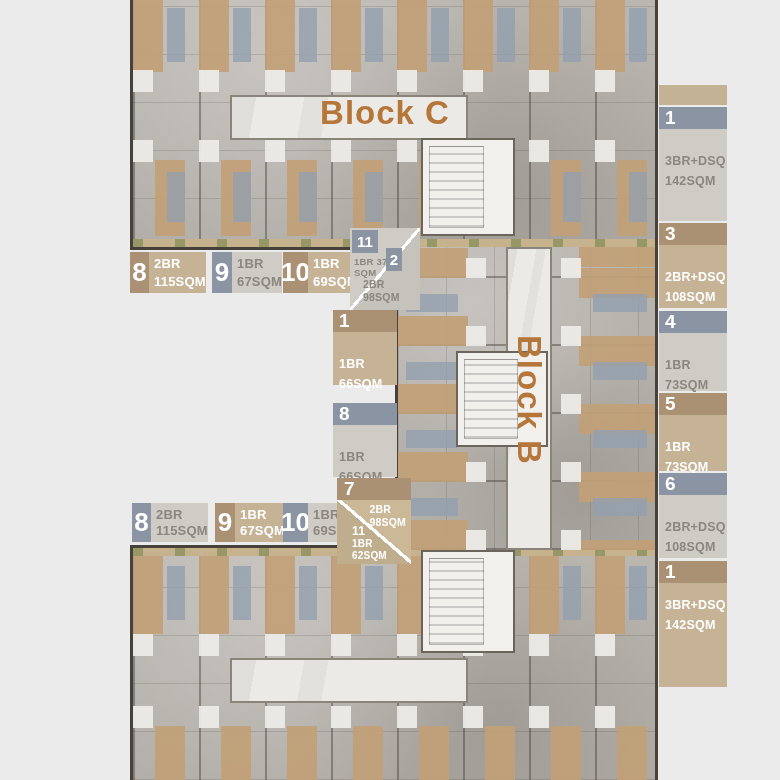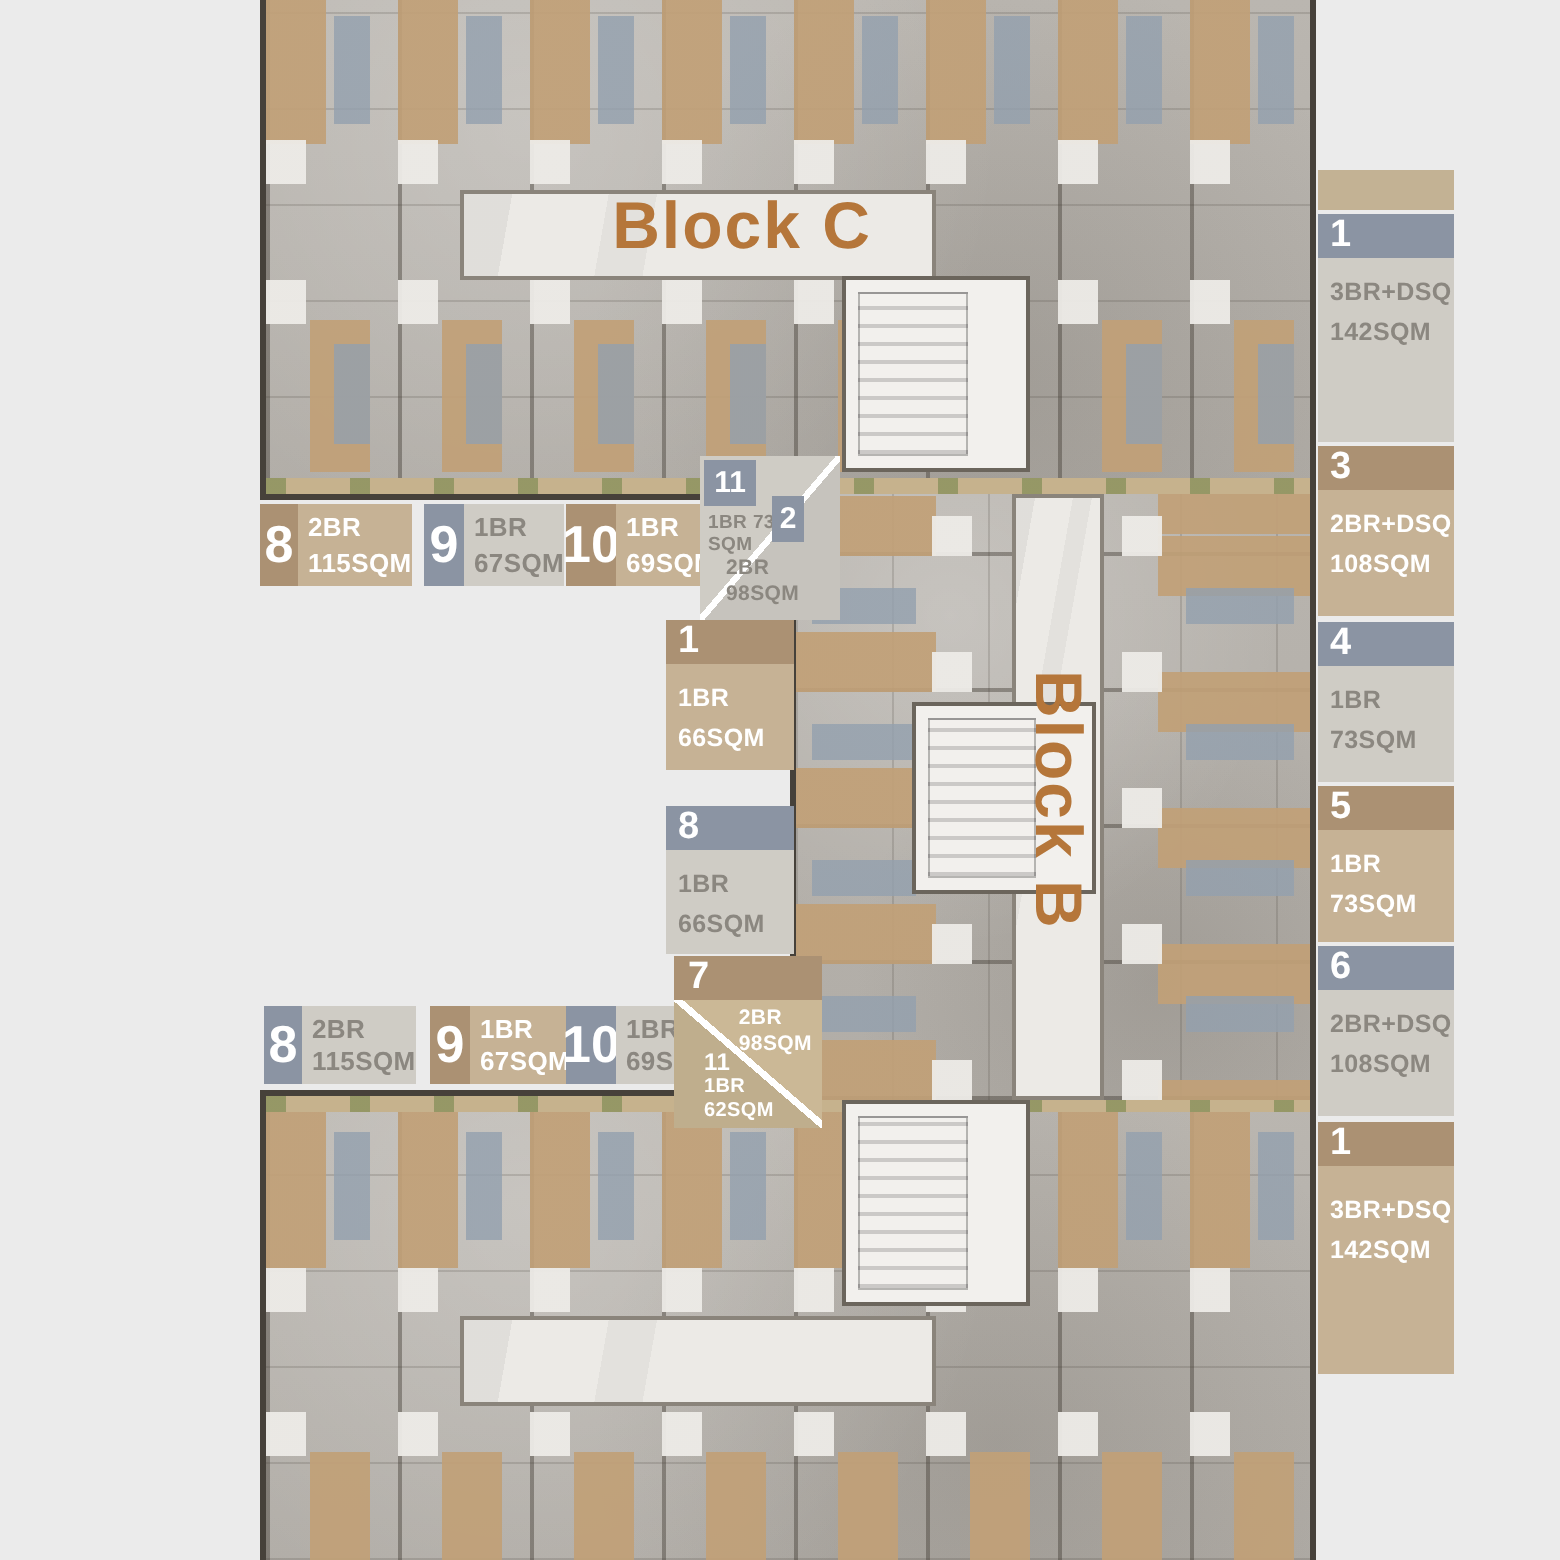--- a/index.html
+++ b/index.html
@@ -44,21 +44,21 @@
   .tan-h{background:#ab9173;color:#fff;}
   .tan-b{background:#c6b295;color:#fff;}
   .gray-h{background:#8b94a3;color:#fff;}
   .gray-b{background:#cfccc5;color:#8b8780;}
   .row-label{position:absolute;display:flex;z-index:30;}
   .row-num{display:flex;align-items:center;justify-content:center;font-weight:bold;font-size:26px;flex:0 0 auto;}
   .row-body{flex:1;display:flex;flex-direction:column;justify-content:space-between;
       padding:4px 0 4px 5px;font-size:13px;font-weight:bold;letter-spacing:.2px;}
   .rc-item{position:absolute;left:659px;width:68px;z-index:30;}
   .rc-h{height:22px;display:flex;align-items:center;padding-left:6px;font-size:19px;font-weight:bold;box-sizing:border-box;}
-  .rc-b{padding:7px 0 0 6px;font-size:12.5px;font-weight:bold;letter-spacing:.2px;line-height:1.6;
+  .rc-b{padding:22px 0 0 6px;font-size:12.5px;font-weight:bold;letter-spacing:.2px;line-height:1.6;
       height:calc(100% - 22px);box-sizing:border-box;}
   .mid-item{position:absolute;left:333px;width:64px;z-index:30;}
   .corner{position:absolute;z-index:31;}
   .tag{position:absolute;background:#8b94a3;color:#fff;font-weight:bold;font-size:15px;
       display:flex;align-items:center;justify-content:center;}
   .corner-txt{position:absolute;font-size:9.5px;font-weight:bold;line-height:1.2;letter-spacing:.2px;}
   .corner-txt.gray{color:#8b8780;}
   .corner-txt.white{color:#fff;}
   .bc-head{display:flex;align-items:center;padding-left:7px;font-size:19px;font-weight:bold;box-sizing:border-box;}
   .bc-body{position:relative;}
@@ -74,21 +74,21 @@
     <div class="strip rug" style="top:8px;height:54px"></div>
     <div class="strip bath" style="top:70px;height:22px"></div>
     <div class="strip bath" style="top:140px;height:22px"></div>
     <div class="strip wood w2" style="top:160px;height:76px"></div>
     <div class="strip rug" style="top:172px;height:50px"></div>
     <div class="strip balcony" style="bottom:0;height:8px"></div>
     <div class="corridor" style="left:97px;top:95px;width:238px;height:45px"></div>
     <div class="core" style="left:288px;top:138px;width:94px;height:98px">
       <div class="stairs"></div>
     </div>
-    <div class="block-title" style="left:118px;top:94px;width:240px">Block C</div>
+    <div class="block-title" style="left:132px;top:94px;width:240px">Block C</div>
   </div>
 
   <div class="slab" style="left:130px;top:545px;width:528px;height:235px;border-bottom:none;z-index:2;">
     <div class="strip balcony" style="top:0;height:8px"></div>
     <div class="strip wood" style="top:8px;height:78px"></div>
     <div class="strip rug" style="top:18px;height:54px"></div>
     <div class="strip bath" style="top:86px;height:22px"></div>
     <div class="strip bath" style="top:158px;height:22px"></div>
     <div class="strip wood w2" style="top:178px;height:57px"></div>
     <div class="corridor" style="left:97px;top:110px;width:238px;height:45px"></div>
@@ -130,21 +130,21 @@
     <div class="row-body tan-b">
       <span>1BR</span>
       <span>69SQM</span>
     </div>
   </div>
 
   <div class="corner" style="left:350px;top:228px;width:70px;height:82px;
               background:linear-gradient(to bottom right,#cfccc5 0,#cfccc5 48.5%,#ffffff 48.5%,#ffffff 51.5%,#c6c3bd 51.5%,#c6c3bd 100%);">
     <div class="tag" style="left:2px;top:2px;width:26px;height:23px">11</div>
     <div class="corner-txt gray" style="left:4px;top:28px">
-      <div>1BR 73</div>
+      <div>1BR 37</div>
       <div>SQM</div>
     </div>
     <div class="tag" style="left:36px;top:20px;width:16px;height:23px">2</div>
     <div class="corner-txt gray" style="left:13px;top:50px;font-size:10.5px">
       <div>2BR</div>
       <div>98SQM</div>
     </div>
   </div>
 
   <div class="mid-item" style="top:310px;height:75px;">

